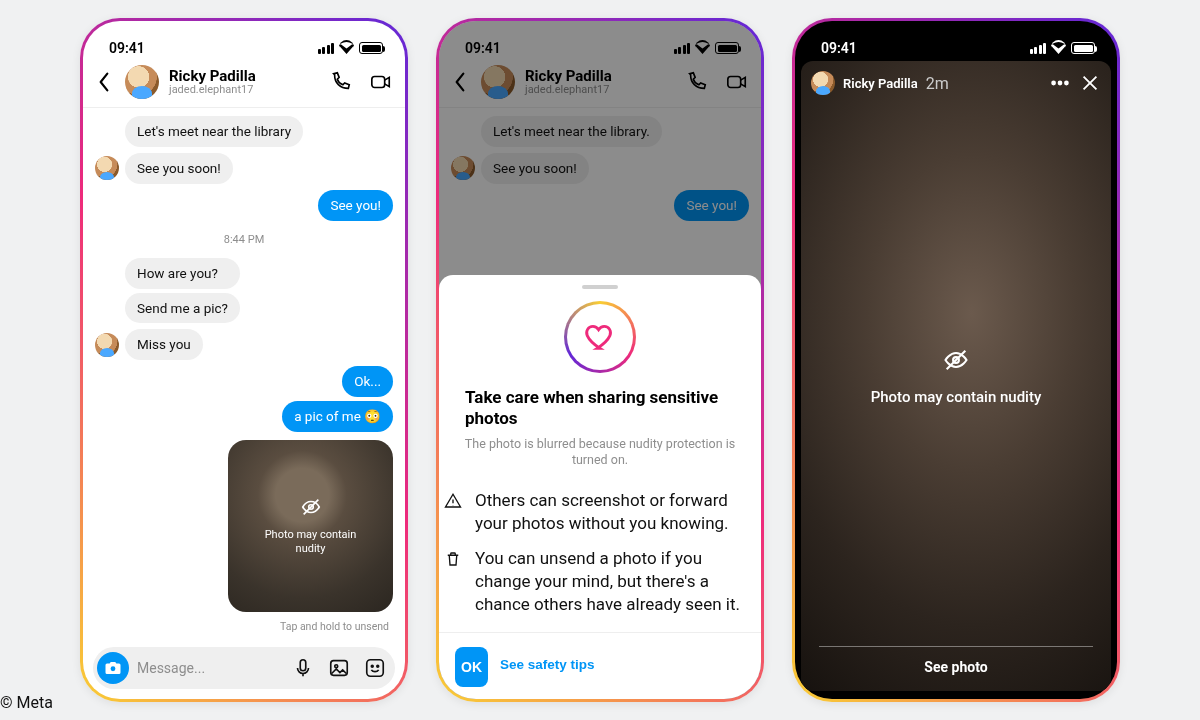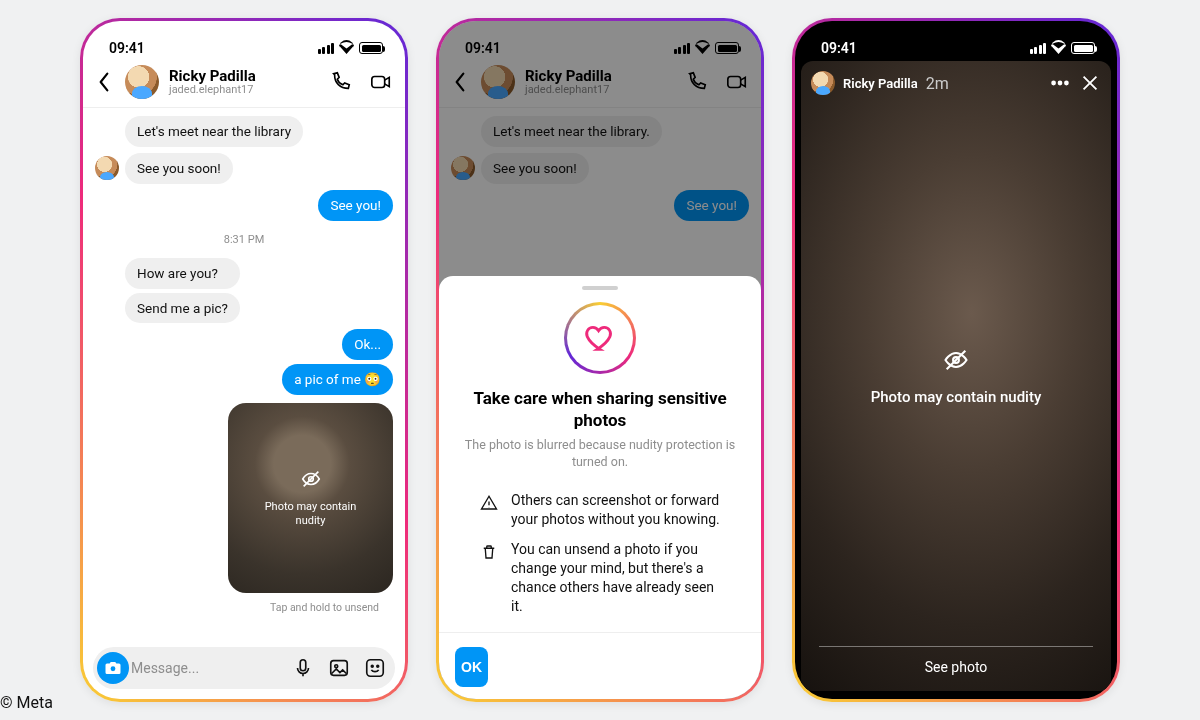--- a/index.html
+++ b/index.html
@@ -45,54 +45,54 @@
   .row{display:flex;align-items:center;gap:6px}
   .row.right{justify-content:flex-end}
   .bubble{max-width:210px;padding:7px 12px;border-radius:18px;font-size:13.5px;line-height:1.25}
   .b-other{background:var(--gray-bg);color:#111}
   .b-self{background:var(--blue);color:#fff}
   .stack{display:flex;flex-direction:column;gap:4px}
   .photo-card{align-self:flex-end;width:165px;height:190px;border-radius:18px;position:relative;overflow:hidden;margin-top:2px;background:radial-gradient(circle at 45% 32%,#7a6b5a 0 18%,#5a4d40 30%,#3a332b 70%,#2b2620 100%)}
   .photo-card .blurmsg{position:absolute;inset:0;display:flex;flex-direction:column;align-items:center;justify-content:center;color:#fff;gap:6px}
   .eye-off svg{width:22px;height:22px;stroke:#fff;fill:none;stroke-width:1.8}
   .blurtext{font-size:11px;text-align:center;line-height:1.25;max-width:120px}
-  .hint{align-self:flex-end;font-size:10.5px;color:var(--text-muted);margin-top:2px;margin-right:14px}
-  
-  .inputbar{margin:6px 10px 10px;background:var(--gray-bg);border-radius:22px;height:42px;display:flex;align-items:center;padding:0 8px 0 4px;gap:2px}
+  .hint{align-self:flex-end;font-size:10.5px;color:var(--text-muted);margin-top:2px;margin-right:4px}
+  
+  .inputbar{margin:6px 10px 10px;background:var(--gray-bg);border-radius:22px;height:42px;display:flex;align-items:center;padding:0 8px 0 4px;gap:8px}
   .cam{width:32px;height:32px;border-radius:50%;background:var(--blue);display:flex;align-items:center;justify-content:center}
   .cam svg{width:18px;height:18px;fill:#fff}
   .msgfield{flex:1;font-size:14px;color:var(--text-muted)}
   .baricons{display:flex;gap:12px}
   .baricons .icn svg{width:22px;height:22px;stroke:#111}
   
   .dim{position:absolute;inset:0;background:rgba(0,0,0,.45);z-index:2}
   .sheet{position:absolute;left:0;right:0;bottom:0;background:#fff;border-radius:14px 14px 0 0;z-index:3;padding:10px 0 12px;display:flex;flex-direction:column;align-items:center}
   .grab{width:36px;height:4px;border-radius:2px;background:#d0d0d0;margin-bottom:12px}
   .ring{width:72px;height:72px;border-radius:50%;padding:3px;background:conic-gradient(var(--ig1),var(--ig2),var(--ig3),var(--ig1));display:flex}
   .ring i{flex:1;background:#fff;border-radius:50%;display:flex;align-items:center;justify-content:center}
   .ring svg{width:34px;height:34px;stroke:var(--ig2);fill:none;stroke-width:2}
-  .sheet h3{font-size:17px;margin:14px 26px 6px;text-align:center;line-height:1.25}
+  .sheet h3{font-size:17px;margin:14px 26px 6px;line-height:1.25}
   .sheet p.sub{font-size:12.5px;color:var(--text-muted);text-align:center;margin:0 12px 14px;line-height:1.35}
-  .info{display:flex;gap:12px;padding:6px 40px;font-size:14px;color:#111;line-height:1.35}
+  .info{display:flex;gap:12px;padding:6px 4px;font-size:17px;color:#111;line-height:1.35}
   .info .icn{flex-shrink:0;width:20px}
   .info .icn svg{width:18px;height:18px;stroke:#111}
   .sheet .btns{align-self:stretch;padding:14px 16px 0;border-top:1px solid #eee;margin-top:10px;display:flex;flex-direction:row;gap:6px}
   .okbtn{background:var(--blue);color:#fff;border:none;border-radius:8px;height:40px;font-size:14px;font-weight:600;cursor:pointer}
   .link{background:none;border:none;color:var(--blue);font-size:13.5px;font-weight:600;height:34px;cursor:pointer}
   
   .story{flex:1;margin:0 6px 8px;border-radius:12px;position:relative;overflow:hidden;background:radial-gradient(ellipse 120% 90% at 55% 40%,#6b5a4d 0%,#4a3d33 28%,#2c241e 55%,#130f0c 85%,#000 100%)}
   .story-head{position:absolute;top:10px;left:10px;right:10px;display:flex;align-items:center;gap:8px;color:#fff}
   .story-head .name{font-size:13px;font-weight:600}
   .story-head .age{font-size:16px;color:#ccc}
   .story-head .sp{flex:1}
   .story-head .dots,.story-head .close{width:22px;height:22px;display:flex;align-items:center;justify-content:center}
   .story-head svg{stroke:#fff;fill:none;stroke-width:2}
   .story-center{position:absolute;inset:0;display:flex;flex-direction:column;align-items:center;justify-content:center;color:#fff;gap:10px}
   .story-center .txt{font-size:15px;font-weight:500}
-  .story-foot{position:absolute;left:18px;right:18px;bottom:16px;border-top:1px solid rgba(255,255,255,.4);padding-top:12px;text-align:center;color:#fff;font-size:14px;font-weight:400}
+  .story-foot{position:absolute;left:18px;right:18px;bottom:16px;border-top:1px solid rgba(255,255,255,.4);padding-top:12px;text-align:center;color:#fff;font-size:14px;font-weight:700}
 </style>
 </head>
 <body>
 
 <div class="stage">
 
   <div class="phone-shell">
     <div class="phone">
       <div class="status">
         <span>09:41</span>
@@ -141,28 +141,32 @@
           <div class="bubble b-other">Let's meet near the library</div>
         </div>
           </div>
         <div class="row">
             <span class="avatar sm"></span>
           <div class="bubble b-other">See you soon!</div>
         </div>
         <div class="row right">
             <div class="bubble b-self">See you!</div>
           </div>
-        <div class="ts">8:31 PM</div>
+        <div class="ts">8:44 PM</div>
         <div class="row">
             <div style="width:24px"></div>
             <div class="stack">
           <div class="bubble b-other">How are you?</div>
           <div class="bubble b-other">Send me a pic?</div>
         </div>
           </div>
+        <div class="row">
+            <span class="avatar sm"></span>
+          <div class="bubble b-other">Miss you</div>
+        </div>
         <div class="row right">
             <div class="stack" style="align-items:flex-end">
           <div class="bubble b-self">Ok...</div>
           <div class="bubble b-self">a pic of me 😳</div>
         </div>
           </div>
         <div class="photo-card">
           <div class="blurmsg">
             <span class="eye-off"><svg viewBox="0 0 24 24">
                   <path d="M3 12s3.5-6 9-6 9 6 9 6-3.5 6-9 6-9-6-9-6z"></path>
@@ -288,20 +292,21 @@
         <div class="info">
           <span class="icn">
               <svg viewBox="0 0 24 24">
                 <path d="M5 7h14M9 7V5a1 1 0 0 1 1-1h4a1 1 0 0 1 1 1v2M7 7l1 13h8l1-13"></path>
               </svg>
             </span>
           <span>You can unsend a photo if you change your mind, but there's a chance others have already seen it.</span>
         </div>
         <div class="btns">
           <button class="okbtn">OK</button>
+          <button class="link">See safety tips</button>
         </div>
       </div>
     </div>
   </div>
 
   <div class="phone-shell">
     <div class="phone dark">
       <div class="status dark">
         <span>09:41</span>
         <div class="status-icons">

